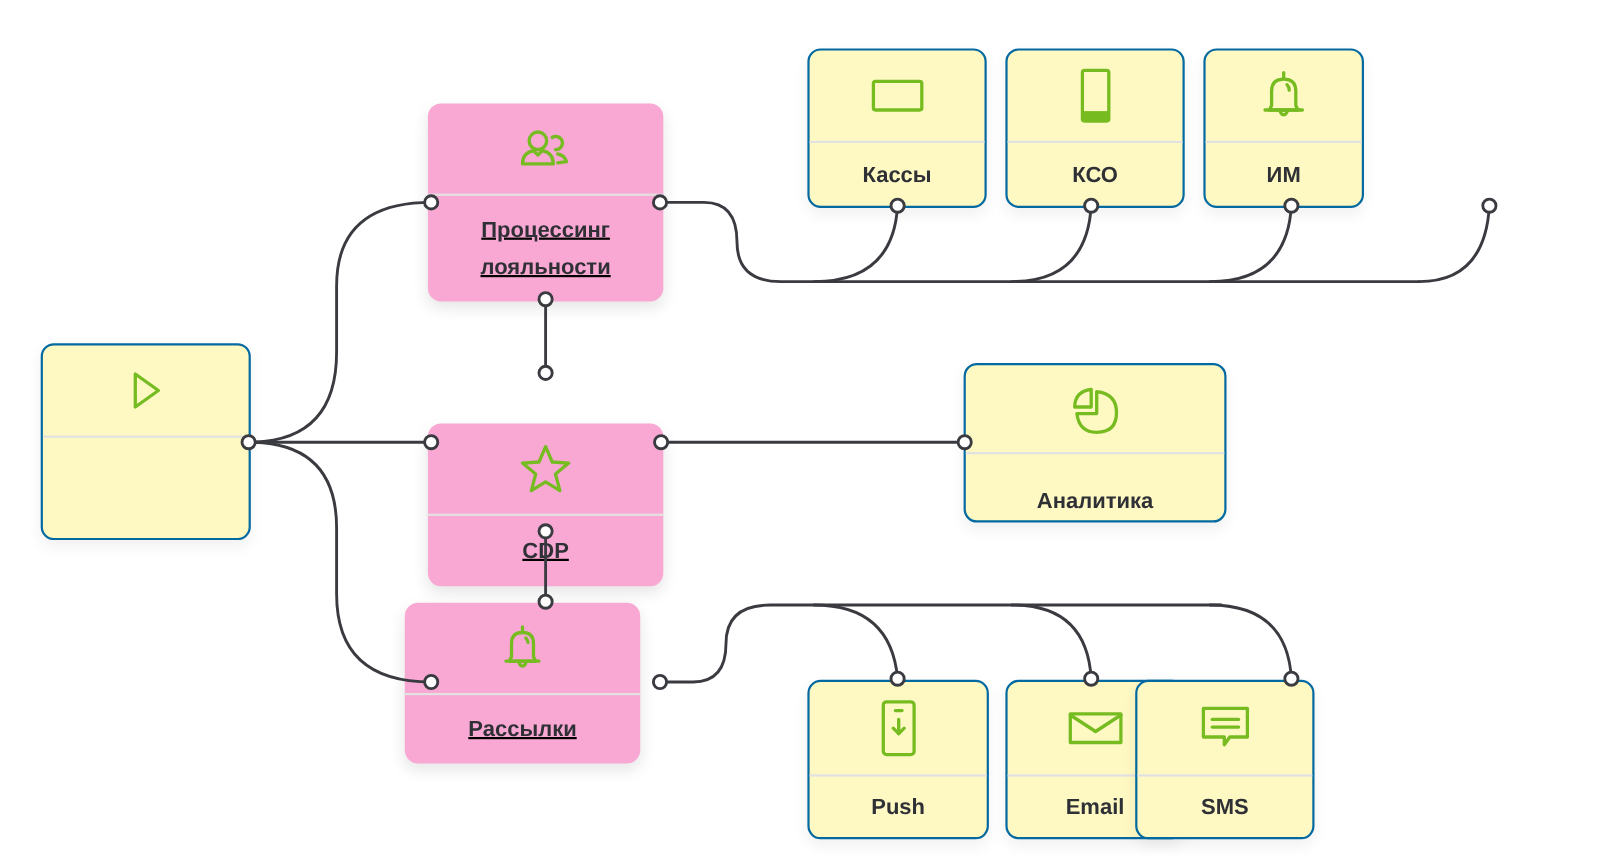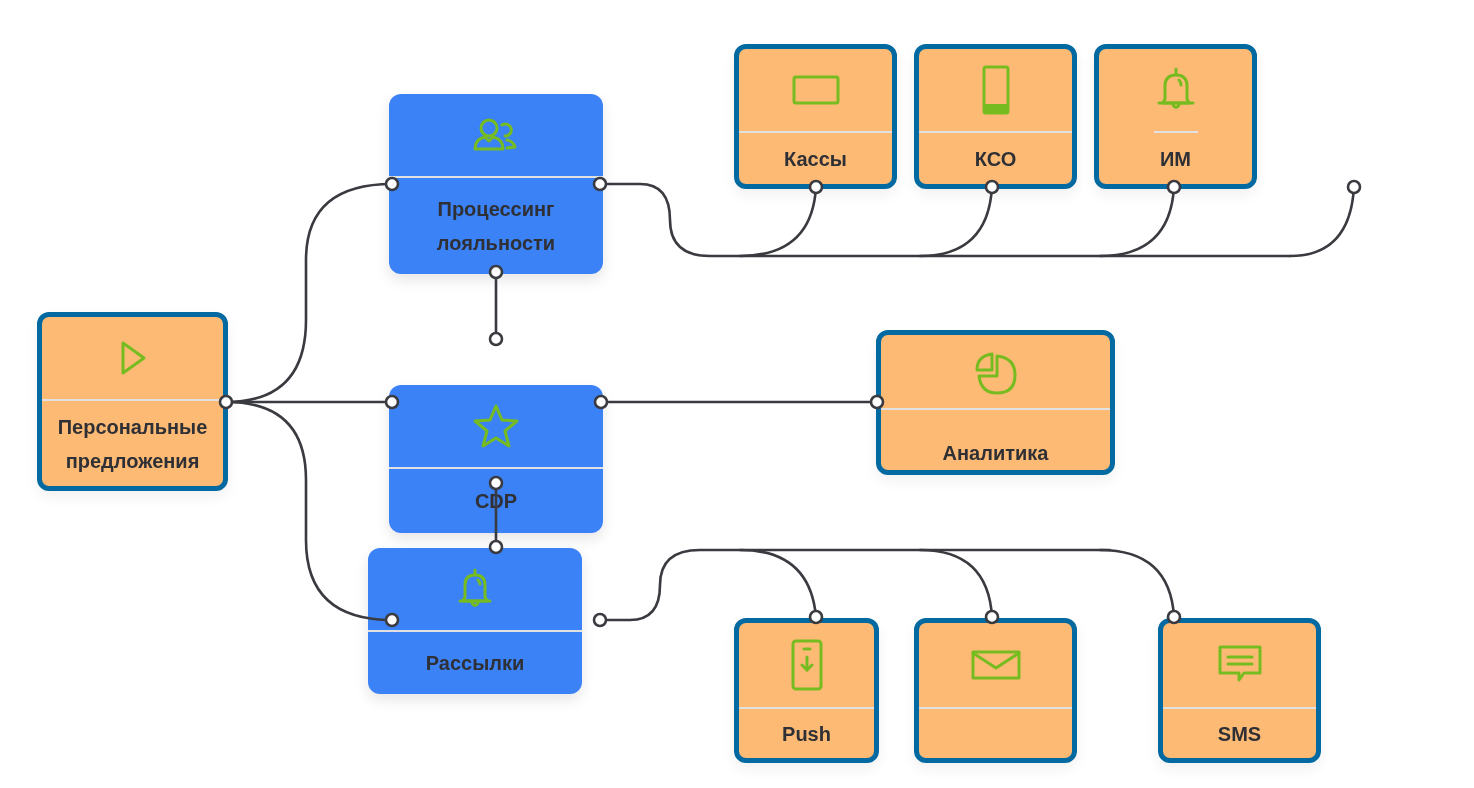--- a/index.html
+++ b/index.html
@@ -31,31 +31,32 @@
     }
     #wires circle {
       fill: #ffffff;
       stroke: #3a3b40;
       stroke-width: 2.6;
     }
     .node {
       position: absolute;
       box-sizing: border-box;
       border-radius: 12px;
-      background: #fdba74;
-      border: 5px solid #0369a1;
+      background: #fef9c3;
+      border: 2px solid #0369a1;
       box-shadow: 0 6px 14px rgba(0,0,0,0.06);
       z-index: 1;
       display: flex;
       flex-direction: column;
     }
     .node.hub {
-      background: #3b82f6;
+      background: #f9a8d4;
       border: none;
       box-shadow: 0 6px 14px rgba(0,0,0,0.10);
+      text-decoration: underline;
     }
     .node .top {
       display: flex;
       align-items: center;
       justify-content: center;
       border-bottom: 2px solid #e1e1e1;
       box-sizing: border-box;
     }
     .node .bottom {
       flex: 1;
@@ -78,21 +79,20 @@
   </style>
 </head>
 <body>
 
 <div class="node" style="left:37px;top:312px;width:191px;height:179px;">
   <div class="top" style="height:84px;">
     <svg class="icon" width="30" height="40" viewBox="0 0 30 40">
       <path d="M5 5 L26 20 L5 35 Z"></path>
     </svg>
   </div>
-  <div class="bottom" style="padding:0 12px;">Персональные предложения</div>
 </div>
 
 <div class="node hub" style="left:389px;top:94px;width:214px;height:180px;">
   <div class="top" style="height:84px;">
     <svg class="icon" width="50" height="36" viewBox="0 0 50 36">
       <circle cx="18" cy="11" r="8"></circle>
       <path d="M4 32 Q4 22 14 20 L18 24 L22 20 Q32 22 32 32 Z"></path>
       <path d="M31 8 A6 6 0 1 1 34 19"></path>
       <path d="M36 23 Q42 24 44 30 L36 31"></path>
     </svg>
@@ -134,21 +134,21 @@
 <div class="node" style="left:914px;top:44px;width:163px;height:145px;">
   <div class="top" style="height:84px;">
     <svg class="icon" width="30" height="52" viewBox="0 0 30 52">
       <rect x="3" y="3" width="24" height="46" rx="2"></rect>
       <rect x="3" y="40" width="24" height="9" fill="#76bc21" stroke="none"></rect>
     </svg>
   </div>
   <div class="bottom">КСО</div>
 </div>
 
-<div class="node" style="left:1094px;top:44px;width:163px;height:145px;align-items:center;">
+<div class="node" style="left:1094px;top:44px;width:146px;height:145px;">
   <div class="top" style="height:84px;">
     <svg class="icon" width="44" height="48" viewBox="0 0 44 48">
       <path d="M22 3 L22 8"></path>
       <path d="M9 37 L11 33 L11 20 Q11 9 22 9 Q33 9 33 20 L33 33 L35 37 Z"></path>
       <path d="M5 37 L39 37"></path>
       <path d="M19 39 Q22 44 25 39"></path>
       <path d="M25 14 Q27 16 27 19"></path>
     </svg>
   </div>
   <div class="bottom">ИМ</div>
@@ -157,42 +157,43 @@
 <div class="node" style="left:876px;top:330px;width:239px;height:145px;gap:26px;">
   <div class="top" style="height:84px;">
     <svg class="icon" width="48" height="48" viewBox="0 0 48 48">
       <path d="M20 6 L20 22 L5 22 Q5 8 20 6 Z"></path>
       <path d="M25 8 Q43 10 43 27 Q43 45 25 45 Q9 45 7 28 L25 28 Z"></path>
     </svg>
   </div>
   <div class="bottom">Аналитика</div>
 </div>
 
-<div class="node" style="left:734px;top:618px;width:145px;height:145px;justify-content:space-between;">
+<div class="node" style="left:734px;top:618px;width:165px;height:145px;justify-content:space-between;">
   <div class="top" style="height:86px;">
     <svg class="icon" width="36" height="56" viewBox="0 0 36 56">
       <rect x="4" y="4" width="28" height="48" rx="3"></rect>
       <path d="M15 12 L21 12"></path>
       <path d="M18 20 L18 33"></path>
       <path d="M13 28 L18 33 L23 28"></path>
     </svg>
   </div>
   <div class="bottom">Push</div>
 </div>
 
 <div class="node" style="left:914px;top:618px;width:163px;height:145px;">
   <div class="top" style="height:86px;">
     <svg class="icon" width="52" height="32" viewBox="0 0 52 32">
       <rect x="3" y="3" width="46" height="26"></rect>
       <path d="M3 4 L26 19 L49 4"></path>
     </svg>
   </div>
-</div>
-
-<div class="node" style="left:1158px;top:618px;width:163px;height:145px;justify-content:space-between;">
+  <div class="bottom">Email</div>
+</div>
+
+<div class="node" style="left:1032px;top:618px;width:163px;height:145px;justify-content:space-between;">
   <div class="top" style="height:86px;">
     <svg class="icon" width="48" height="44" viewBox="0 0 48 44">
       <path d="M4 4 L44 4 L44 30 L28 30 L23 37 L23 30 L4 30 Z"></path>
       <path d="M12 14 L36 14"></path>
       <path d="M12 21 L36 21"></path>
     </svg>
   </div>
   <div class="bottom">SMS</div>
 </div>
 

